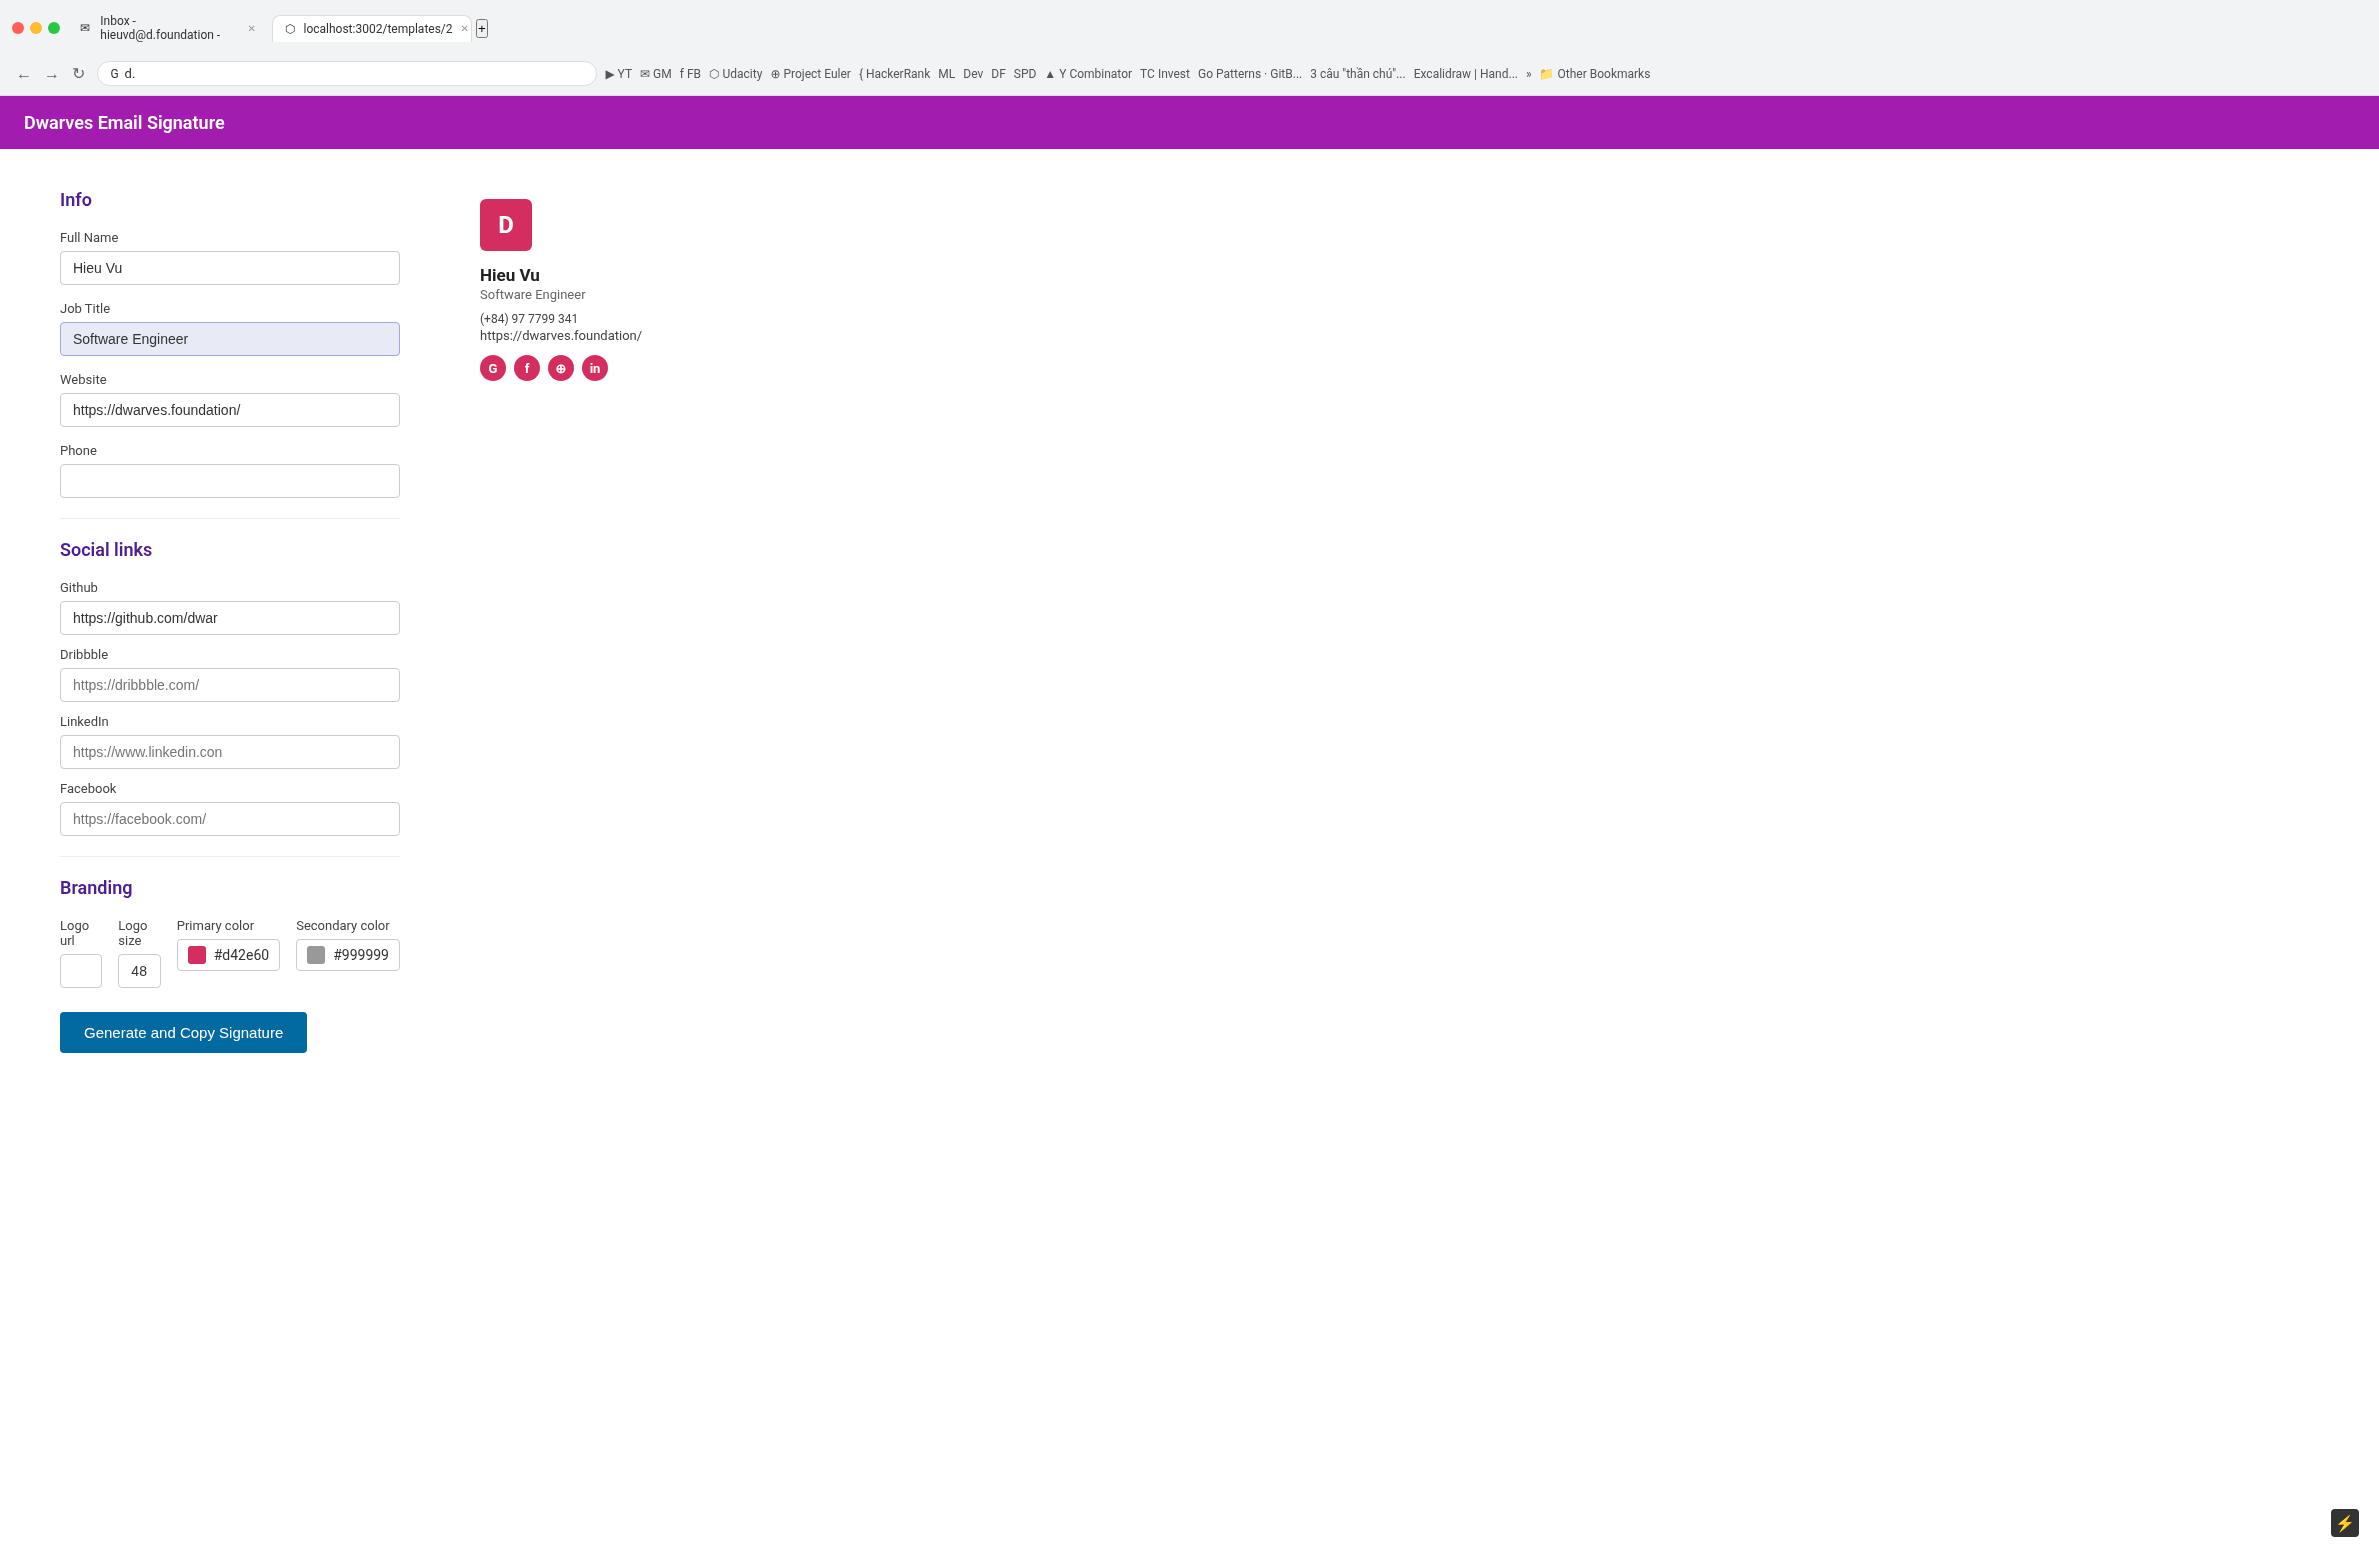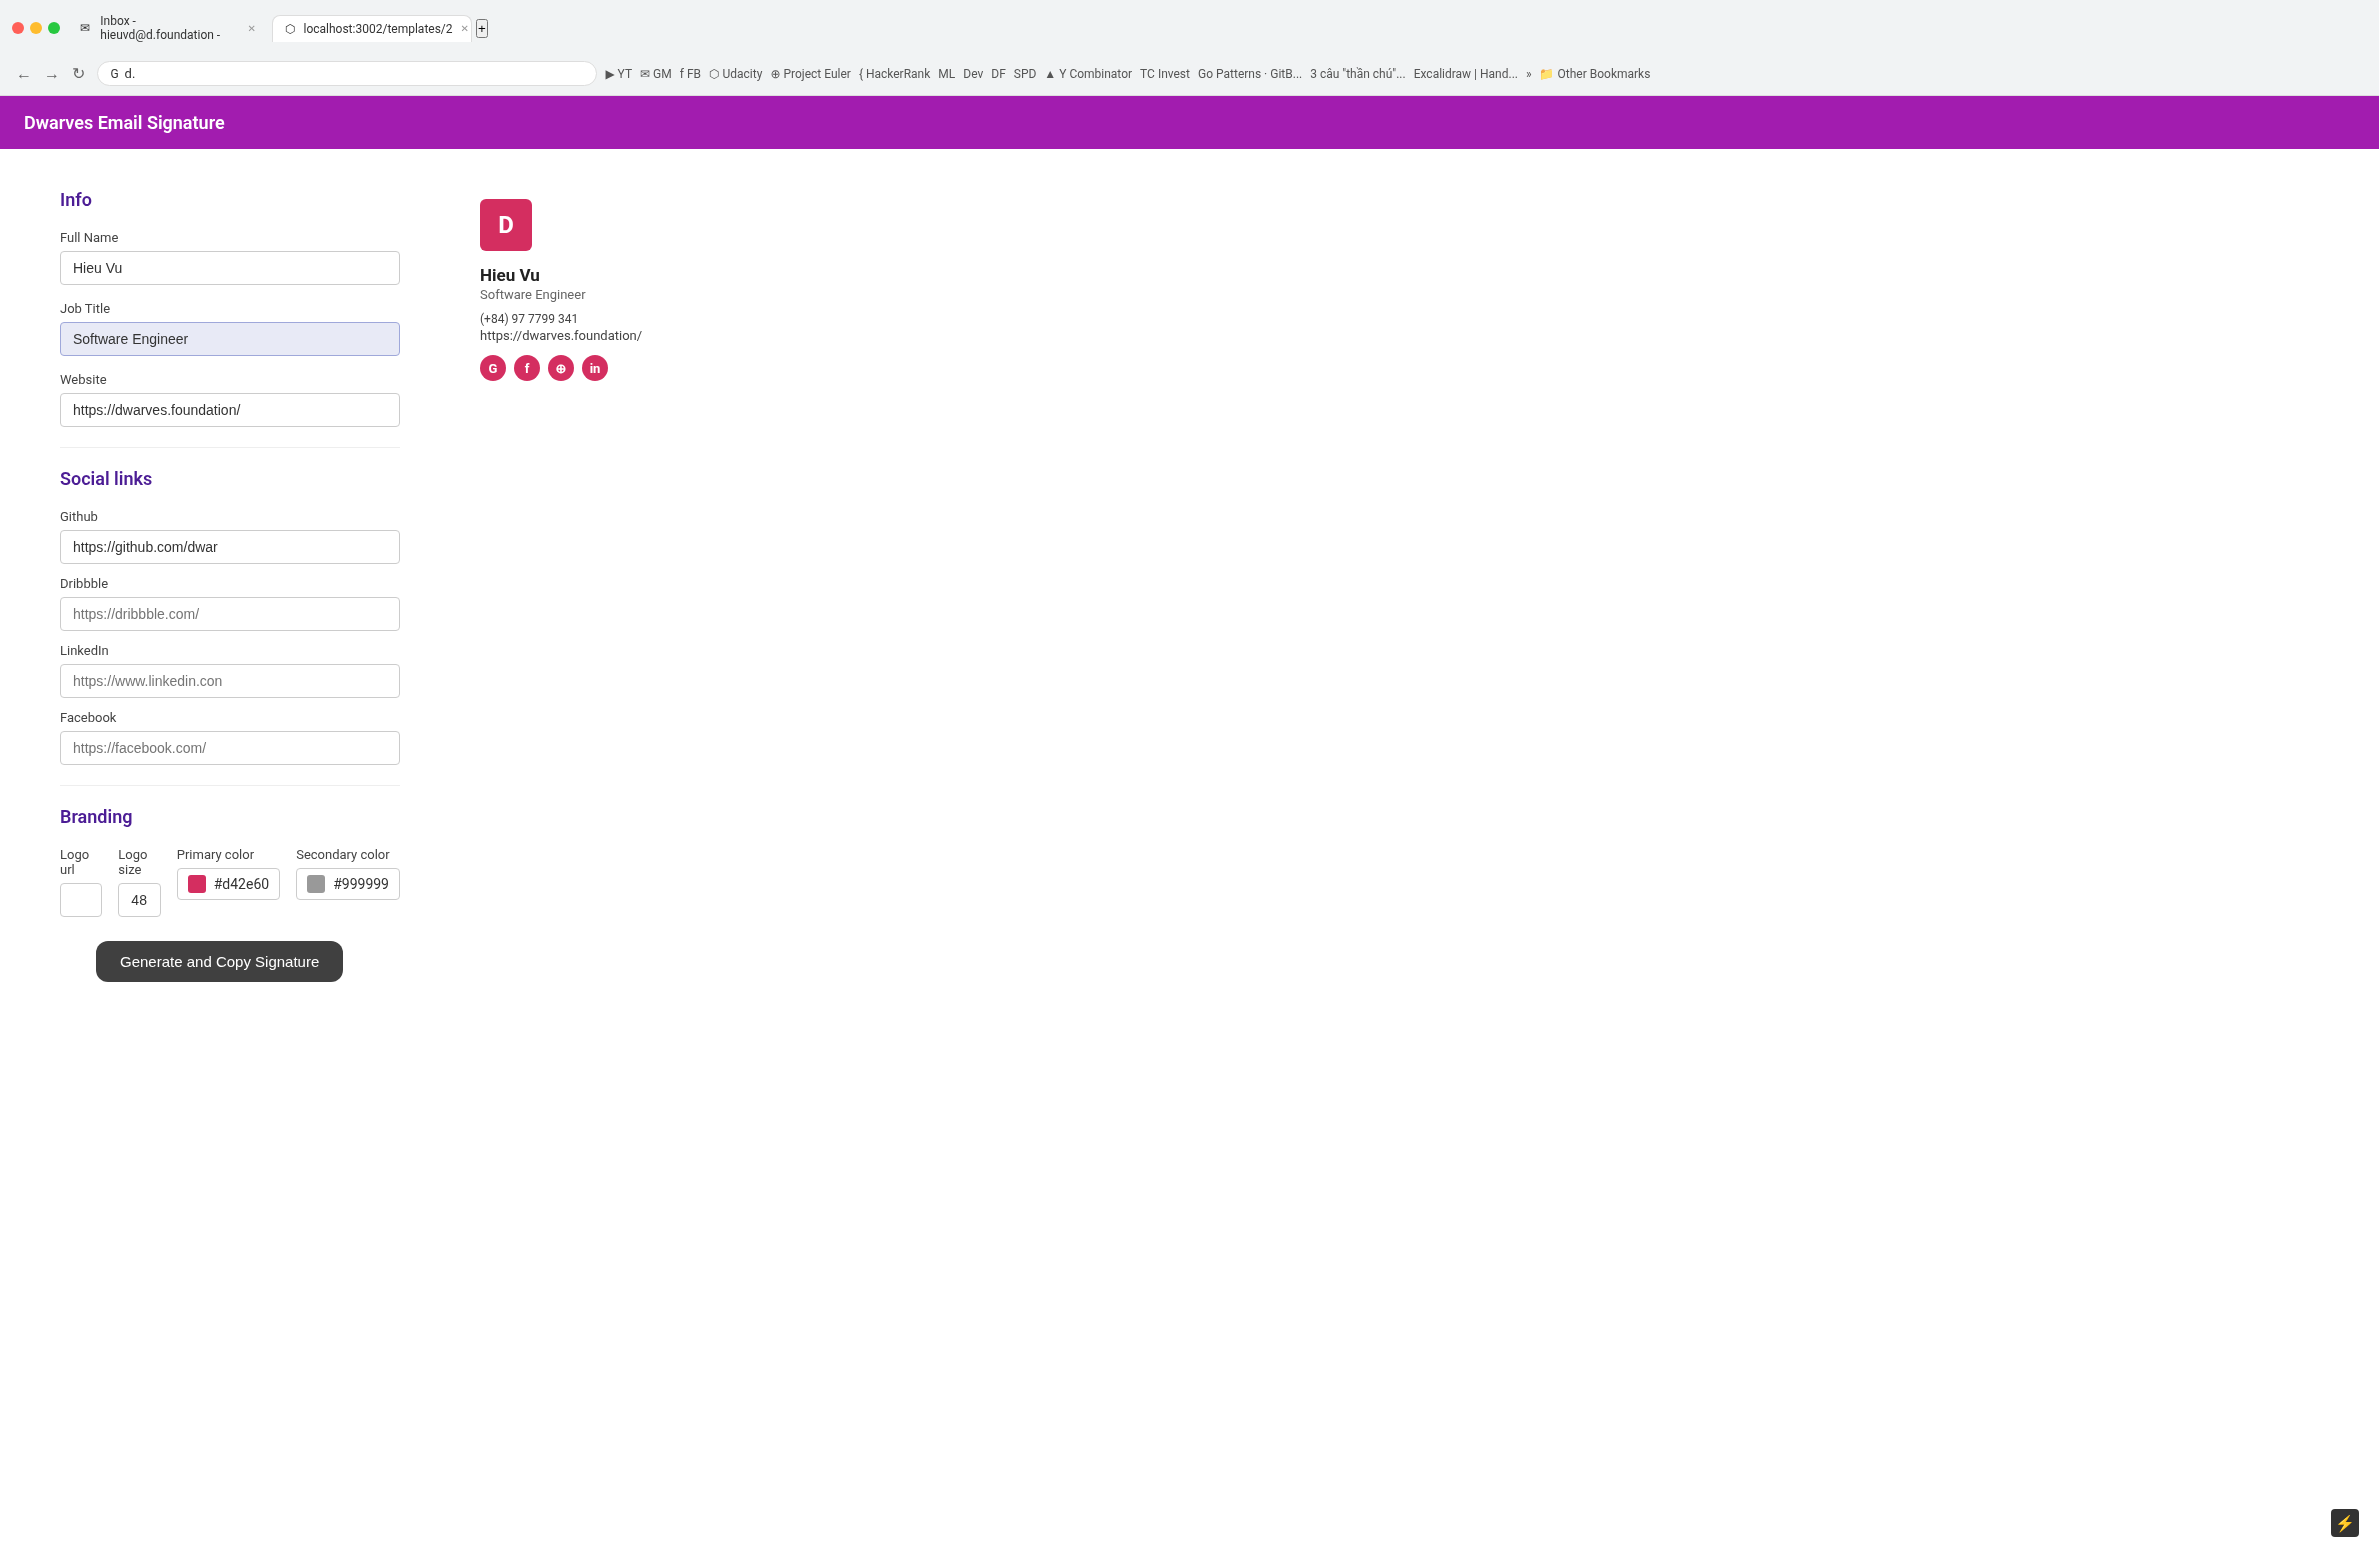--- a/index.html
+++ b/index.html
@@ -44,21 +44,21 @@
     .social-grid { display: grid; grid-template-columns: 1fr; gap: 12px 16px; }
     .social-grid .field-group { margin-bottom: 0; }
 
     .branding-grid { display: grid; grid-template-columns: 1fr 1fr 1fr 1fr; gap: 12px 16px; }
     .branding-grid .field-group { margin-bottom: 0; }
 
     .color-field { display: flex; align-items: center; gap: 8px; padding: 6px 10px; border: 1px solid #ccc; border-radius: 4px; background: #fff; }
     .color-swatch { width: 18px; height: 18px; border-radius: 3px; flex-shrink: 0; }
     .color-text { font-size: 14px; color: #333; }
 
-    .generate-btn { margin-top: 24px; background: #404040; color: #fff; border: none; padding: 12px 24px; border-radius: 12px; font-size: 15px; font-weight: 500; cursor: pointer; margin-left: 36px; }
+    .generate-btn { margin-top: 24px; background: #0369a1; color: #fff; border: none; padding: 12px 24px; border-radius: 4px; font-size: 15px; font-weight: 500; cursor: pointer; }
 
     
     .preview-section { padding-top: 10px; }
     .preview-logo { width: 52px; height: 52px; background: #d42e60; border-radius: 6px; display: flex; align-items: center; justify-content: center; margin-bottom: 14px; }
     .preview-logo-icon { color: #fff; font-size: 24px; font-weight: 700; }
     .preview-name { font-size: 17px; font-weight: 700; color: #222; margin-bottom: 2px; }
     .preview-title { font-size: 13px; color: #666; margin-bottom: 10px; }
     .preview-phone { font-size: 12px; color: #444; margin-bottom: 2px; }
     .preview-website { font-size: 13px; color: #444; margin-bottom: 12px; }
     .preview-socials { display: flex; gap: 8px; }
@@ -144,20 +144,24 @@
     <div class="field-group">
       <label class="field-label">Job Title</label>
       <input class="field-input active" type="text" value="Software Engineer" style="">
     </div>
 
     <div class="field-group">
       <label class="field-label">Website</label>
       <input class="field-input" type="text" value="https://dwarves.foundation/" style="">
     </div>
 
+    <div class="field-group">
+      <label class="field-label">Phone</label>
+      <input class="field-input" type="text" style="">
+    </div>
 
     <div class="divider"></div>
 
     
     <div class="section-title">Social links</div>
 
     <div class="social-grid">
       <div class="field-group">
         <label class="field-label">Github</label>
         <input class="field-input" type="text" value="https://github.com/dwar" style="">

